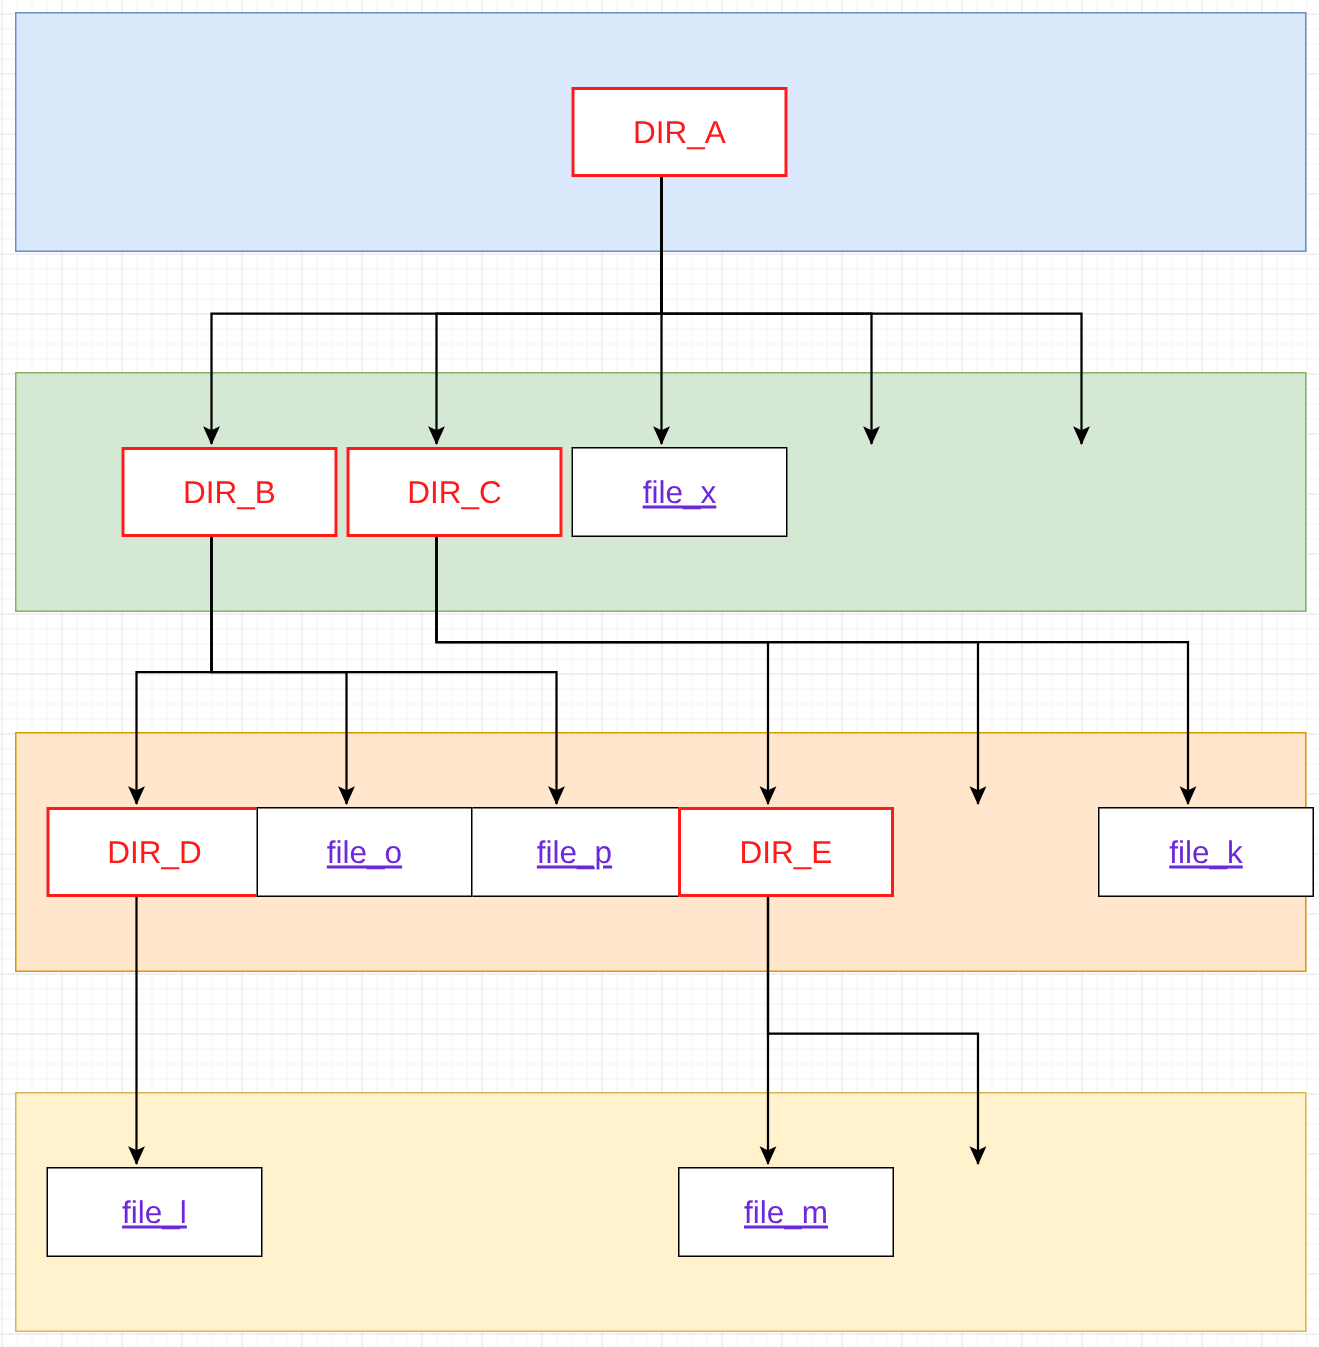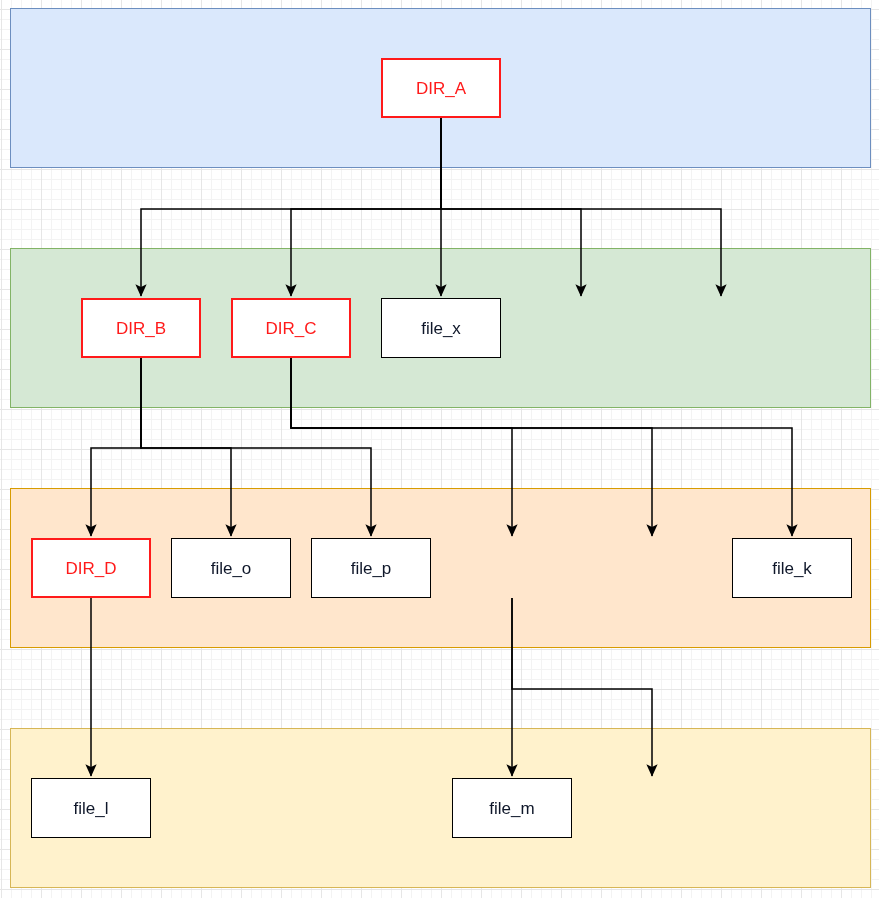--- a/index.html
+++ b/index.html
@@ -32,33 +32,33 @@
   .edges {
     position: absolute;
     left: 0; top: 0;
     width: 879px;
     height: 898px;
     pointer-events: none;
   }
 
   .node {
     position: absolute;
-    width: 120px;
+    width: 144px;
     height: 60px;
     box-sizing: border-box;
     display: flex;
     align-items: center;
     justify-content: center;
-    font-size: 17px;
+    font-size: 21px;
     line-height: 1;
     background: #ffffff;
     white-space: nowrap;
   }
   .node.dir  { border: 2px solid #ff1a1a; color: #ff1a1a; }
-  .node.file { border: 1.5px solid #000000; color: #0f172a; }
+  .node.file { border: 1.5px solid #000000; color: #6d28d9; text-decoration: underline; }
 </style>
 </head>
 <body>
 
 <div class="canvas">
 
   <div class="band" style="top: 8px; background-color: rgb(218, 232, 252); border-color: rgb(108, 142, 191);"></div>
   <div class="band" style="top: 248px; background-color: rgb(213, 232, 212); border-color: rgb(130, 179, 102);"></div>
   <div class="band" style="top: 488px; background-color: rgb(255, 230, 204); border-color: rgb(215, 155, 0);"></div>
   <div class="band" style="top: 728px; background-color: rgb(255, 242, 204); border-color: rgb(214, 182, 86);"></div>
@@ -89,18 +89,19 @@
 
   <div class="node dir" style="left:381px;top:58px">DIR_A</div>
 
   <div class="node dir" style="left:81px;top:298px">DIR_B</div>
   <div class="node dir" style="left:231px;top:298px">DIR_C</div>
   <div class="node file" style="left:381px;top:298px">file_x</div>
 
   <div class="node dir" style="left:31px;top:538px">DIR_D</div>
   <div class="node file" style="left:311px;top:538px">file_p</div>
   <div class="node file" style="left:171px;top:538px">file_o</div>
+  <div class="node dir" style="left:452px;top:538px">DIR_E</div>
   <div class="node file" style="left:31px;top:778px">file_l</div>
 
   <div class="node file" style="left:732px;top:538px">file_k</div>
   <div class="node file" style="left:452px;top:778px">file_m</div>
 
 </div>
 
 </body></html>

